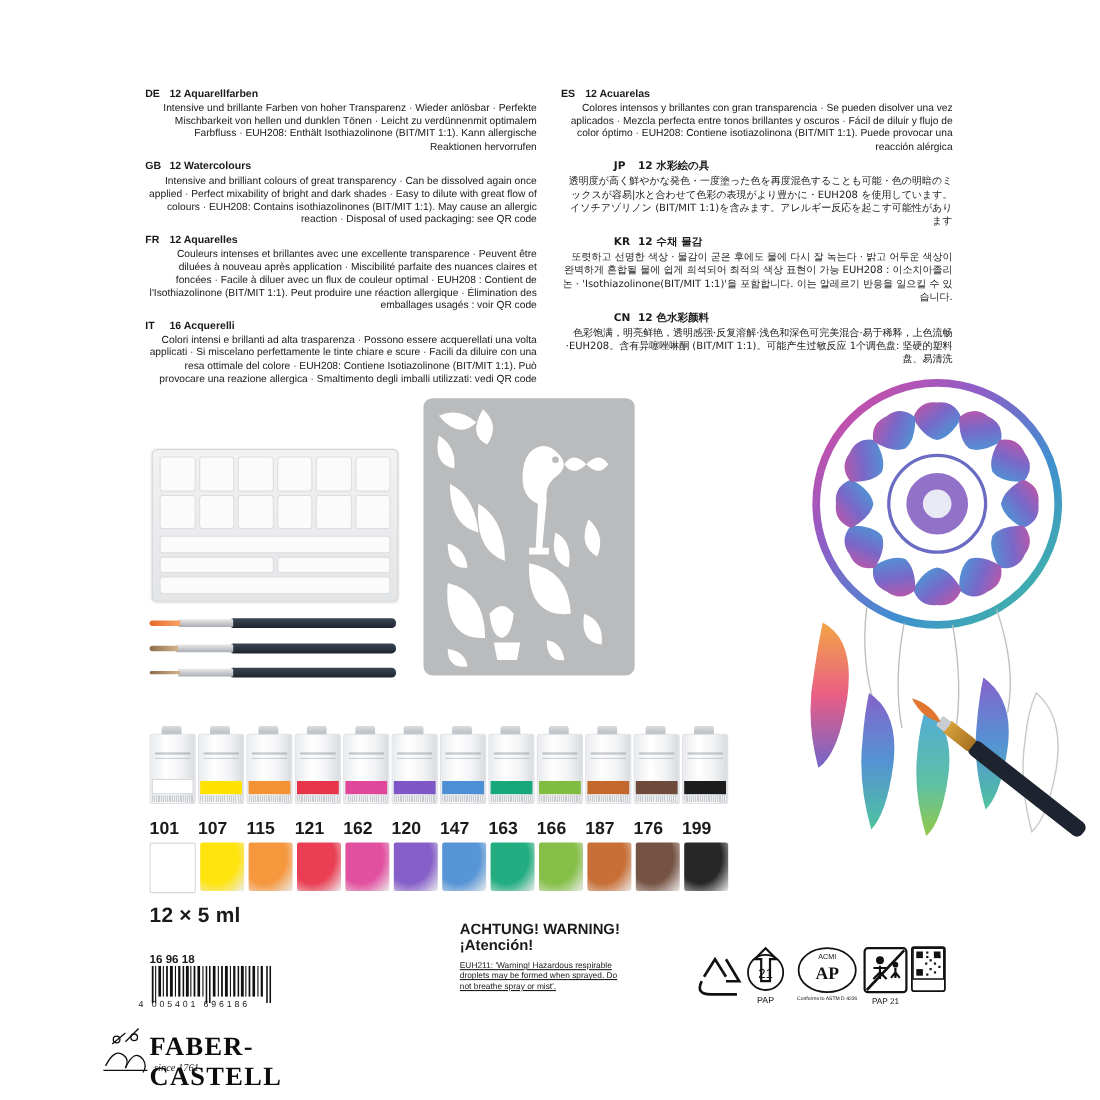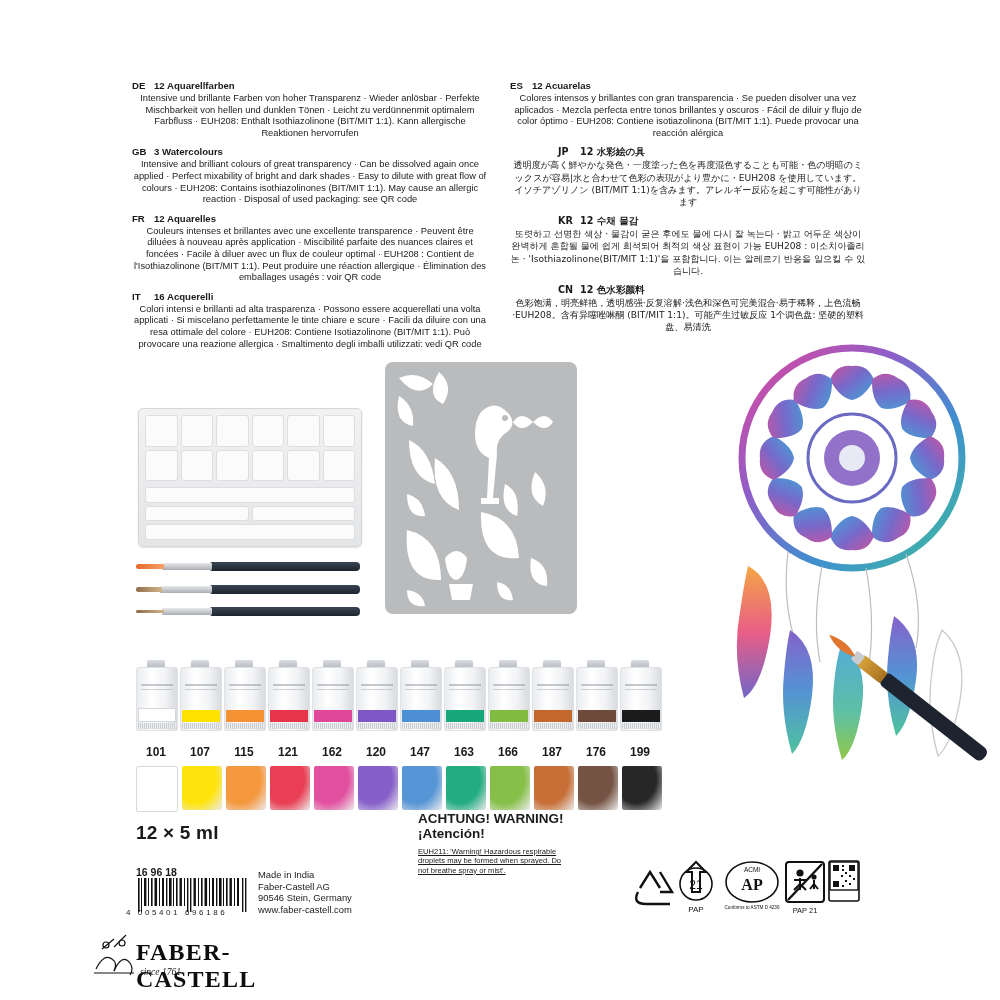--- a/index.html
+++ b/index.html
@@ -36,21 +36,21 @@
   .lang-head {
     font-size: 9.6px;
     font-weight: bold;
     line-height: 12px;
     margin-bottom: 1px;
   }
   .lang-code { display: inline-block; width: 22px; }
   .lang-body {
     font-size: 9.3px;
     line-height: 11.6px;
-    text-align: center;
+    text-align: right;
   }
   .cjk { font-family: "DejaVu Sans", sans-serif; }
   .cjk .lang-body { font-size: 9.1px; line-height: 12.2px; }
   .cjk .lang-head { font-size: 9.6px; margin-left: 48px; }
 
   
   .tray {
     position: absolute;
     left: 138px; top: 408px;
     width: 222px; height: 137px;
@@ -186,22 +186,21 @@
   
   .numbers {
     position: absolute;
     left: 136px; top: 745px;
     width: 530px;
     display: flex;
     gap: 4px;
   }
   .numbers div {
     width: 40px;
-    text-align: center;
-    font-size: 12px;
+    font-size: 16px;
     font-weight: bold;
   }
   .swatches {
     position: absolute;
     left: 136px; top: 766px;
     width: 530px;
     display: flex;
     gap: 4px;
   }
   .swatch {
@@ -244,21 +243,21 @@
     letter-spacing: 2.6px;
   }
   .addr {
     position: absolute;
     left: 258px; top: 869px;
     font-size: 9.4px;
     line-height: 11.6px;
   }
   .warning {
     position: absolute;
-    left: 418px; top: 812px;
+    left: 418px; top: 838px;
     width: 150px;
   }
   .warning .big {
     font-size: 13.5px;
     font-weight: bold;
     line-height: 14.5px;
   }
   .warning .small {
     margin-top: 6px;
     font-size: 7.6px;
@@ -298,21 +297,21 @@
 
 <div class="page">
 
   <div class="lang-cols">
     <div class="lang-col">
       <div class="lang-entry">
         <div class="lang-head"><span class="lang-code">DE</span><span>12 Aquarellfarben</span></div>
         <div class="lang-body">Intensive und brillante Farben von hoher Transparenz · Wieder anlösbar · Perfekte Mischbarkeit von hellen und dunklen Tönen · Leicht zu verdünnenmit optimalem Farbfluss · EUH208: Enthält Isothiazolinone (BIT/MIT 1:1). Kann allergische Reaktionen hervorrufen</div>
       </div>
       <div class="lang-entry">
-        <div class="lang-head"><span class="lang-code">GB</span><span>3 Watercolours</span></div>
+        <div class="lang-head"><span class="lang-code">GB</span><span>12 Watercolours</span></div>
         <div class="lang-body">Intensive and brilliant colours of great transparency · Can be dissolved again once applied · Perfect mixability of bright and dark shades · Easy to dilute with great flow of colours · EUH208: Contains isothiazolinones (BIT/MIT 1:1). May cause an allergic reaction · Disposal of used packaging: see QR code</div>
       </div>
       <div class="lang-entry">
         <div class="lang-head"><span class="lang-code">FR</span><span>12 Aquarelles</span></div>
         <div class="lang-body">Couleurs intenses et brillantes avec une excellente transparence · Peuvent être diluées à nouveau après application · Miscibilité parfaite des nuances claires et foncées · Facile à diluer avec un flux de couleur optimal · EUH208 : Contient de l'Isothiazolinone (BIT/MIT 1:1). Peut produire une réaction allergique · Élimination des emballages usagés : voir QR code</div>
       </div>
       <div class="lang-entry">
         <div class="lang-head"><span class="lang-code">IT</span><span>16 Acquerelli</span></div>
         <div class="lang-body">Colori intensi e brillanti ad alta trasparenza · Possono essere acquerellati una volta applicati · Si miscelano perfettamente le tinte chiare e scure · Facili da diluire con una resa ottimale del colore · EUH208: Contiene Isotiazolinone (BIT/MIT 1:1). Può provocare una reazione allergica · Smaltimento degli imballi utilizzati: vedi QR code</div>
       </div>
@@ -696,26 +695,20 @@
         <rect x="93.5" y="0" width="2.4" height="28"></rect>
           <rect x="98" y="0" width="1" height="28"></rect>
         <rect x="101" y="0" width="2" height="28"></rect>
         <rect x="106" y="0" width="1.4" height="34"></rect>
           <rect x="109" y="0" width="1.4" height="34"></rect>
       </g>
     </svg>
   </div>
   <div class="barcode-digits">4  005401  696186</div>
 
-  <div class="addr">
-    <div>Made in India</div>
-    <div>Faber-Castell AG</div>
-    <div>90546 Stein, Germany</div>
-    <div>www.faber-castell.com</div>
-  </div>
 
   <div class="warning">
     <div class="big">
       <div><span>ACHTUNG!</span> <span>WARNING!</span></div>
       <div><span>¡Atención!</span></div>
     </div>
     <div class="small">EUH211: 'Warning! Hazardous respirable droplets may be formed when sprayed. Do not breathe spray or mist'.</div>
   </div>
 
   <div class="marks">

